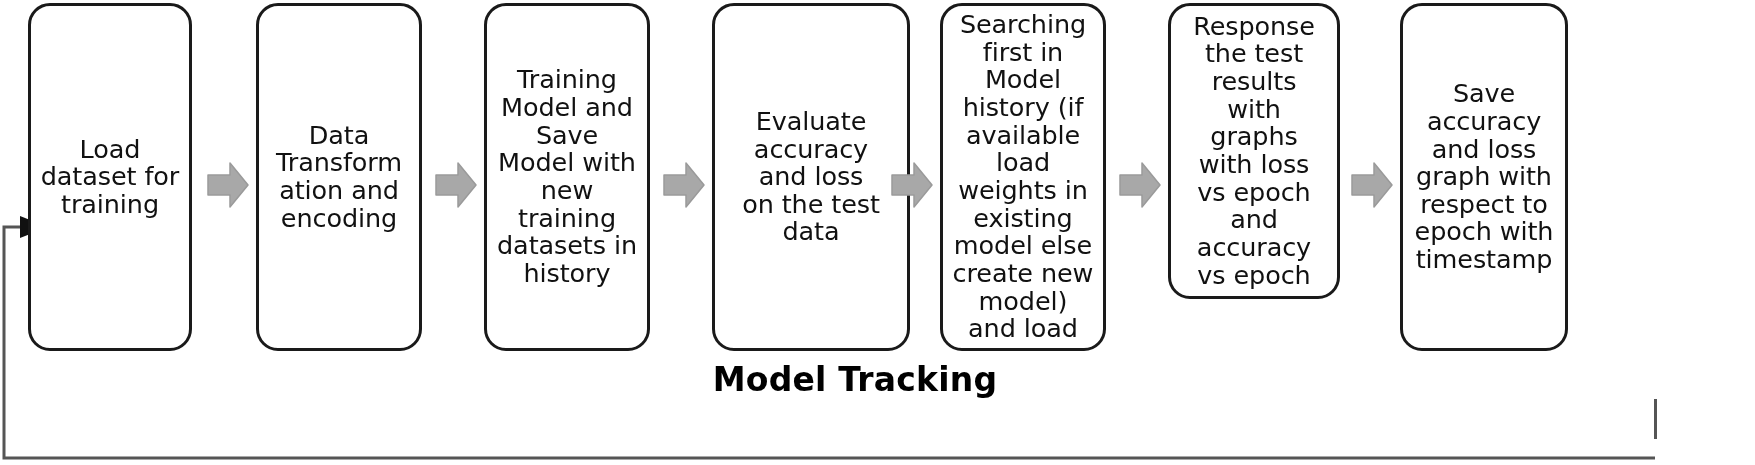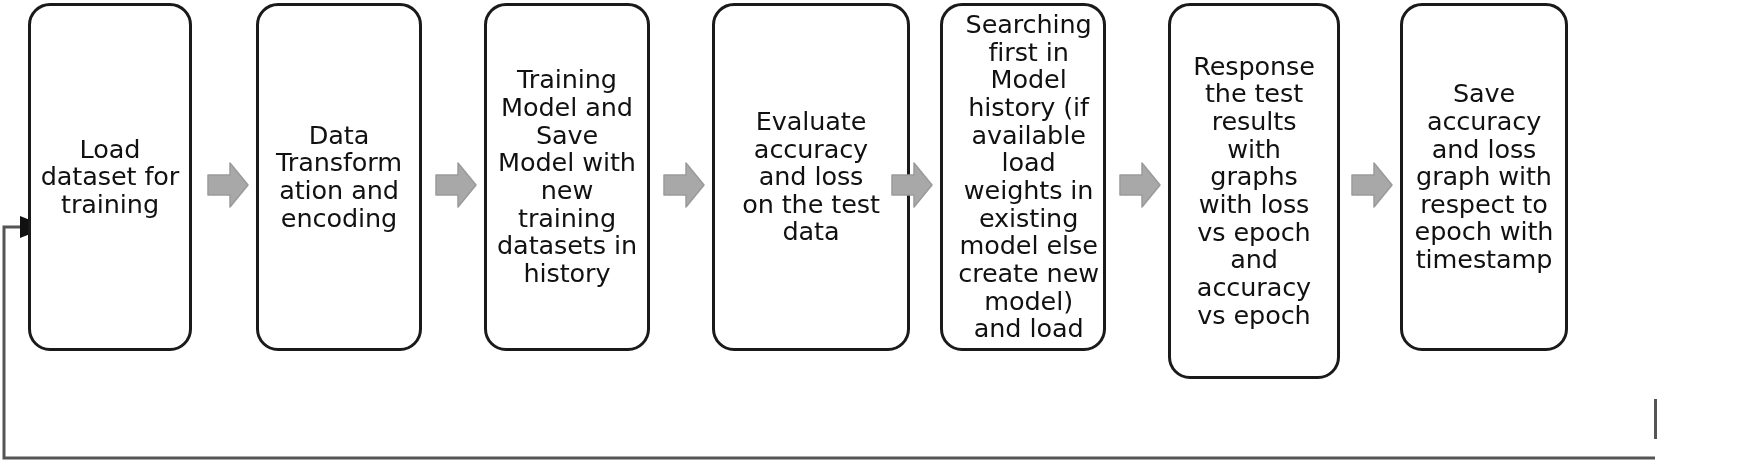--- a/index.html
+++ b/index.html
@@ -123,36 +123,36 @@
   </div>
 
   <div class="pbox" style="left:712px; top:3px; width:198px; height:348px;">
     <span class="pbox-text">Evaluate
 accuracy
 and loss
 on the test
 data</span>
   </div>
 
-  <div class="pbox" style="left:940px; top:3px; width:166px; height:348px;justify-content:flex-end;">
+  <div class="pbox" style="left:940px; top:3px; width:166px; height:348px;">
     <span class="pbox-text">Searching
 first in
 Model
 history (if
 available
 load
 weights in
 existing
 model else
 create new
 model)
 and load</span>
   </div>
 
-  <div class="pbox" style="left:1168px; top:3px; width:172px; height:376px;">
+  <div class="pbox" style="left:1168px; top:3px; width:172px; height:296px;">
     <span class="pbox-text">Response
 the test
 results
 with
 graphs
 with loss
 vs epoch
 and
 accuracy
 vs epoch</span>
@@ -197,14 +197,15 @@
       <polygon points="2,15 24,15 24,3 42,25 24,47 24,35 2,35" fill="#a8a8a8" stroke="#9a9a9a" stroke-width="1.5" stroke-linejoin="round"></polygon>
     </svg>
   </div>
 
   <div class="garrow" style="left:1350px; top:160px;">
     <svg viewBox="0 0 44 50" preserveAspectRatio="none">
       <polygon points="2,15 24,15 24,3 42,25 24,47 24,35 2,35" fill="#a8a8a8" stroke="#9a9a9a" stroke-width="1.5" stroke-linejoin="round"></polygon>
     </svg>
   </div>
 
+  <div id="caption">Model Tracking</div>
 
 </div>
 
 </body></html>

